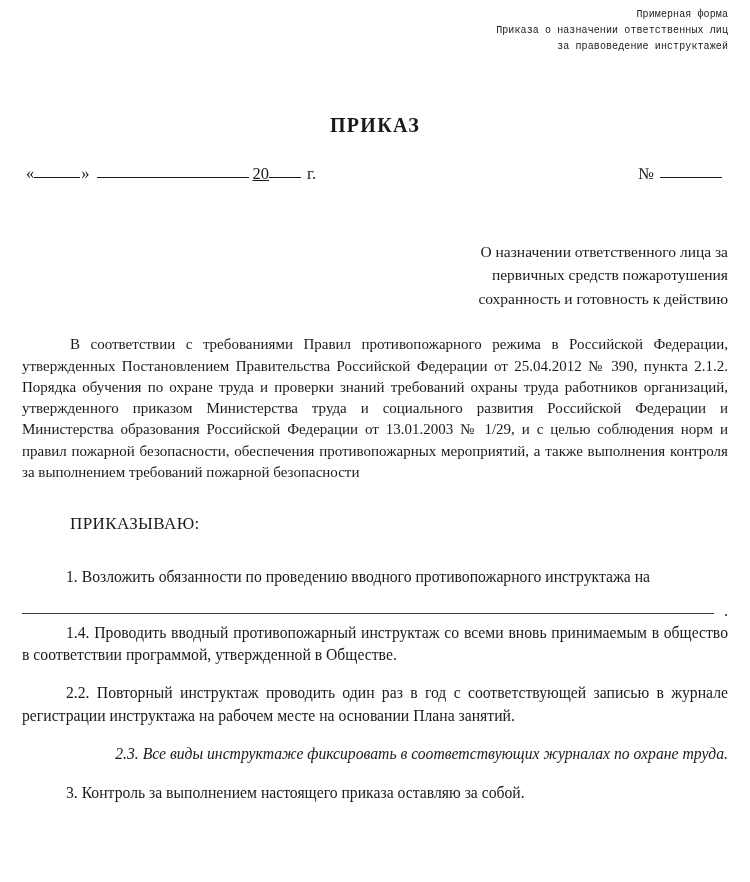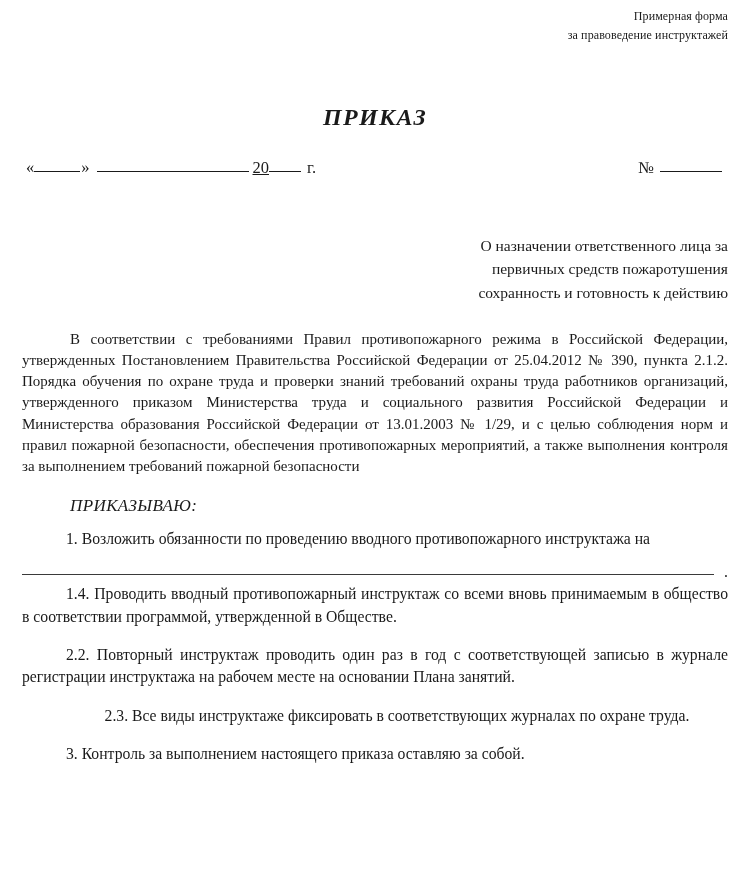--- a/index.html
+++ b/index.html
@@ -24,34 +24,34 @@
     width: 750px;
     height: 882px;
     box-sizing: border-box;
     padding: 0 22px;
   }
 
   
   .header-block {
     margin-top: 7px;
     text-align: right;
-    font-size: 12px;
+    font-size: 10px;
     line-height: 1.62;
     letter-spacing: 0.1px;
+    font-family: Liberation Mono, monospace;
   }
   .header-line { display: block; white-space: nowrap; }
 
   
   .doc-title {
     margin-top: 58px;
     text-align: center;
-    font-size: 24px;
+    font-size: 20px;
     font-weight: bold;
     letter-spacing: 1.3px;
-    font-style: italic;
   }
 
   
   .daterow {
     margin-top: 27px;
     position: relative;
     height: 26px;
     font-size: 16.5px;
   }
   .dateline {
@@ -100,39 +100,38 @@
     margin-top: 24px;
     font-size: 15px;
     line-height: 1.42;
     text-align: justify;
     text-indent: 48px;
     hyphens: none;
   }
 
   
   .orders-word {
-    margin-top: 18px;
+    margin-top: 31px;
     margin-left: 48px;
     font-size: 17px;
     letter-spacing: 0.4px;
-    font-style: italic;
   }
 
   
   .item {
     font-size: 15.7px;
     line-height: 1.44;
     text-align: justify;
     text-indent: 44px;
   }
-  .item-1 { margin-top: 12px; text-align: left; }
+  .item-1 { margin-top: 32px; text-align: left; }
   .item-2 { margin-top: 2px; }
   .item-21 { margin-top: 1px; }
   .item-22 { margin-top: 10px; }
-  .item-23 { margin-top: 1px; text-align: center; }
+  .item-23 { margin-top: 1px; text-align: right; font-style: italic; }
   .item-3  { margin-top: 11px; text-align: left; }
 
   
   .fill-rule-wrap {
     position: relative;
     height: 16px;
     margin-top: 6px;
   }
   .fill-rule {
     position: absolute;
@@ -148,20 +147,21 @@
     font-size: 15.7px;
   }
 </style>
 </head>
 <body>
 
 <div class="page">
 
   <div class="header-block">
     <span class="header-line">Примерная форма</span>
+    <span class="header-line">Приказа о назначении ответственных лиц</span>
     <span class="header-line">за правоведение инструктажей</span>
   </div>
 
   <div class="doc-title">ПРИКАЗ</div>
 
   <div class="daterow">
     <div class="dateline">
       <span class="q-open">«</span>
       <span class="rule rule-day"></span>
       <span class="q-close">»</span>

